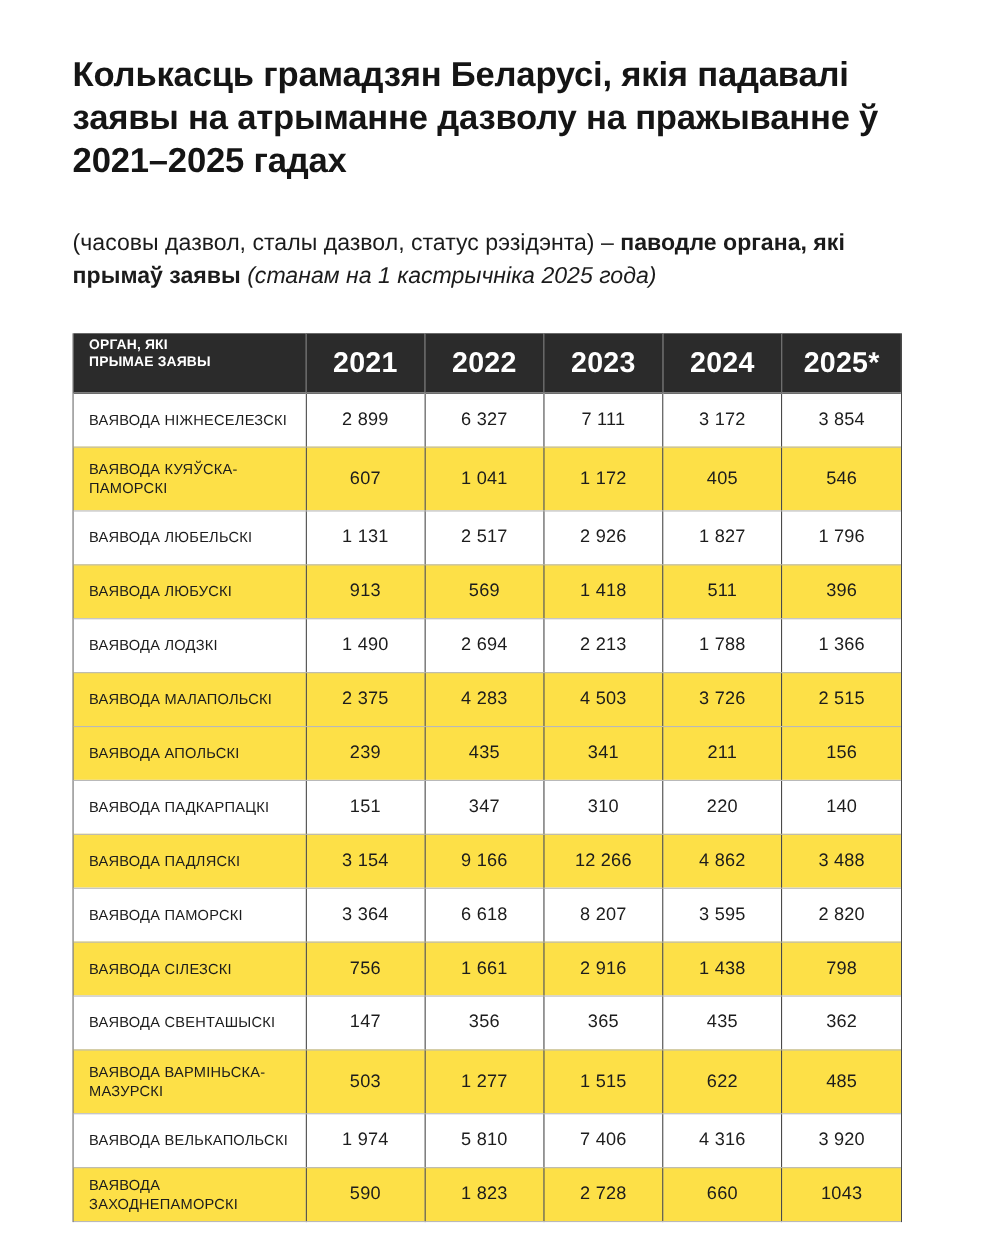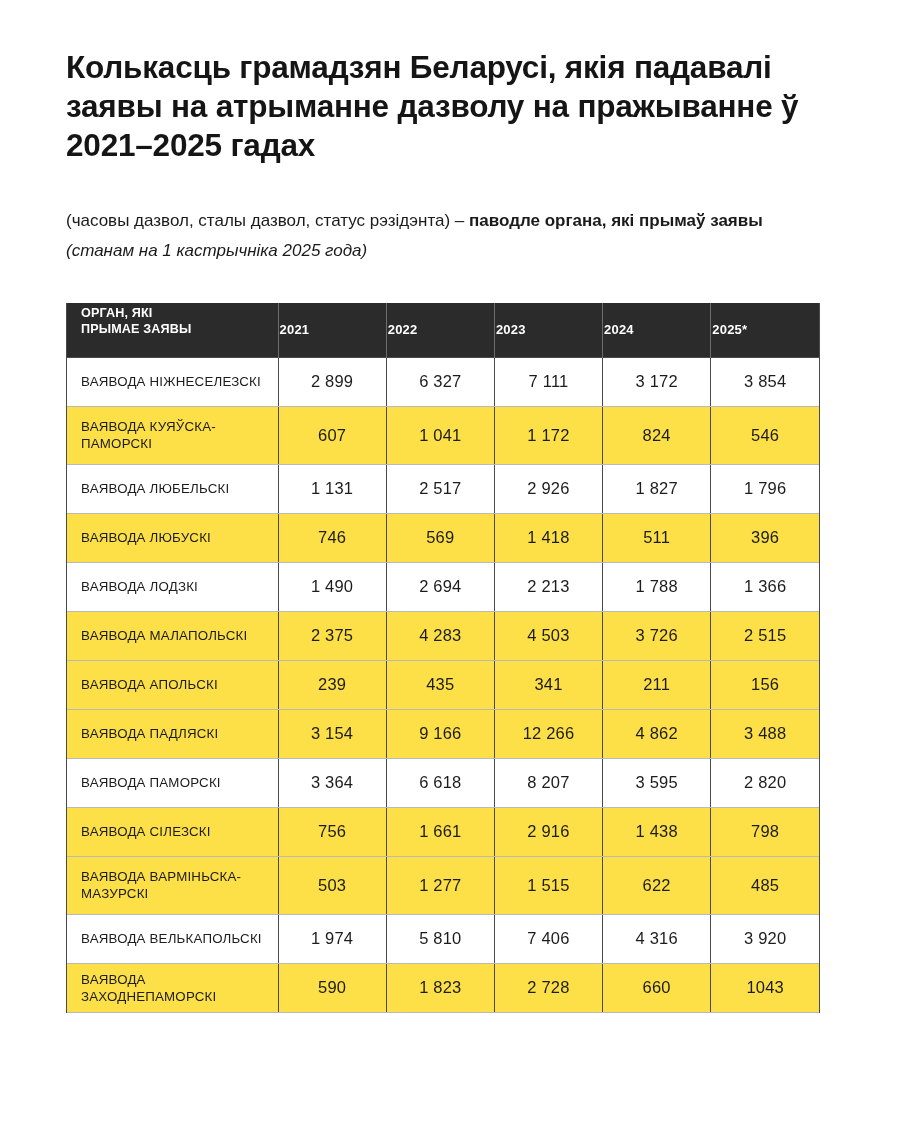--- a/index.html
+++ b/index.html
@@ -41,21 +41,21 @@
     white-space: pre-line;
   }
 
   .subtitle-block {
     position: absolute;
     left: 66px;
     top: 206px;
     width: 768px;
   }
   .subtitle {
-    font-size: 17px;
+    font-size: 21px;
     line-height: 30px;
     font-weight: 400;
     color: #1b1b1b;
     margin: 0;
   }
   .subtitle .b { font-weight: 700; }
   .subtitle .i { font-style: italic; font-weight: 400; }
 
   
   .table-wrap {
@@ -88,22 +88,22 @@
     text-align: left;
     padding: 0 10px 16px 14px;
     font-size: 12.6px;
     line-height: 15.5px;
     letter-spacing: 0.15px;
     text-transform: uppercase;
   }
   th.org-head .l2 { display: block; }
 
   th.year-head {
-    text-align: left;
-    font-size: 13px;
+    text-align: center;
+    font-size: 26px;
     letter-spacing: 0.2px;
   }
 
   table.data tbody td {
     height: 49px;
     box-sizing: border-box;
     border-bottom: 1px solid #b9b9b9;
     border-right: 1px solid #4a4a4a;
     vertical-align: middle;
     color: #1c1c1c;
@@ -176,34 +176,34 @@
           <td class="num">6 327</td>
           <td class="num">7 111</td>
           <td class="num">3 172</td>
           <td class="num">3 854</td>
         </tr>
         <tr class="even tall">
           <td class="org">ВАЯВОДА КУЯЎСКА-ПАМОРСКІ</td>
           <td class="num">607</td>
           <td class="num">1 041</td>
           <td class="num">1 172</td>
-          <td class="num">824</td>
+          <td class="num">405</td>
           <td class="num">546</td>
         </tr>
         <tr class="odd">
           <td class="org">ВАЯВОДА ЛЮБЕЛЬСКІ</td>
           <td class="num">1 131</td>
           <td class="num">2 517</td>
           <td class="num">2 926</td>
           <td class="num">1 827</td>
           <td class="num">1 796</td>
         </tr>
         <tr class="even">
           <td class="org">ВАЯВОДА ЛЮБУСКІ</td>
-          <td class="num">746</td>
+          <td class="num">913</td>
           <td class="num">569</td>
           <td class="num">1 418</td>
           <td class="num">511</td>
           <td class="num">396</td>
         </tr>
         <tr class="odd">
           <td class="org">ВАЯВОДА ЛОДЗКІ</td>
           <td class="num">1 490</td>
           <td class="num">2 694</td>
           <td class="num">2 213</td>
@@ -219,20 +219,28 @@
           <td class="num">2 515</td>
         </tr>
         <tr class="even">
           <td class="org">ВАЯВОДА АПОЛЬСКІ</td>
           <td class="num">239</td>
           <td class="num">435</td>
           <td class="num">341</td>
           <td class="num">211</td>
           <td class="num">156</td>
         </tr>
+        <tr class="odd">
+          <td class="org">ВАЯВОДА ПАДКАРПАЦКІ</td>
+          <td class="num">151</td>
+          <td class="num">347</td>
+          <td class="num">310</td>
+          <td class="num">220</td>
+          <td class="num">140</td>
+        </tr>
         <tr class="even">
           <td class="org">ВАЯВОДА ПАДЛЯСКІ</td>
           <td class="num">3 154</td>
           <td class="num">9 166</td>
           <td class="num">12 266</td>
           <td class="num">4 862</td>
           <td class="num">3 488</td>
         </tr>
         <tr class="odd">
           <td class="org">ВАЯВОДА ПАМОРСКІ</td>
@@ -242,20 +250,28 @@
           <td class="num">3 595</td>
           <td class="num">2 820</td>
         </tr>
         <tr class="even">
           <td class="org">ВАЯВОДА СІЛЕЗСКІ</td>
           <td class="num">756</td>
           <td class="num">1 661</td>
           <td class="num">2 916</td>
           <td class="num">1 438</td>
           <td class="num">798</td>
+        </tr>
+        <tr class="odd">
+          <td class="org">ВАЯВОДА СВЕНТАШЫСКІ</td>
+          <td class="num">147</td>
+          <td class="num">356</td>
+          <td class="num">365</td>
+          <td class="num">435</td>
+          <td class="num">362</td>
         </tr>
         <tr class="even tall">
           <td class="org">ВАЯВОДА ВАРМІНЬСКА-МАЗУРСКІ</td>
           <td class="num">503</td>
           <td class="num">1 277</td>
           <td class="num">1 515</td>
           <td class="num">622</td>
           <td class="num">485</td>
         </tr>
         <tr class="odd">

